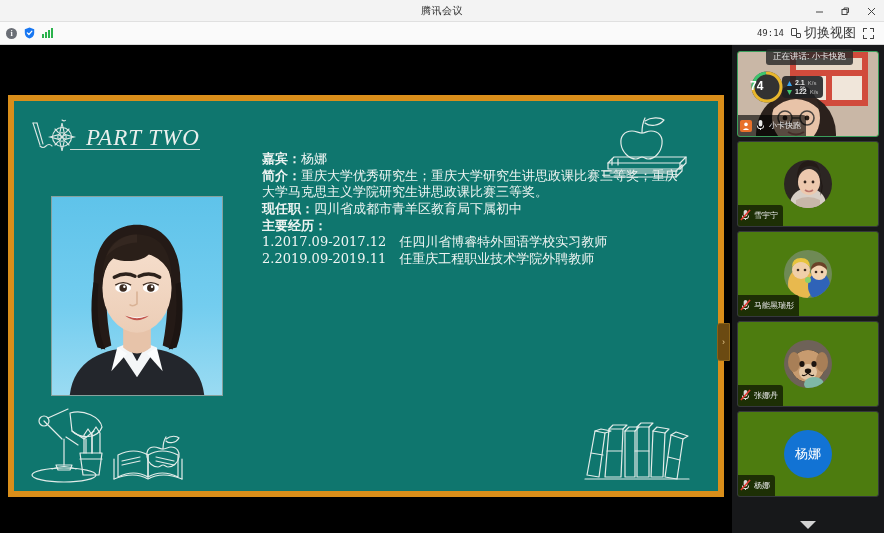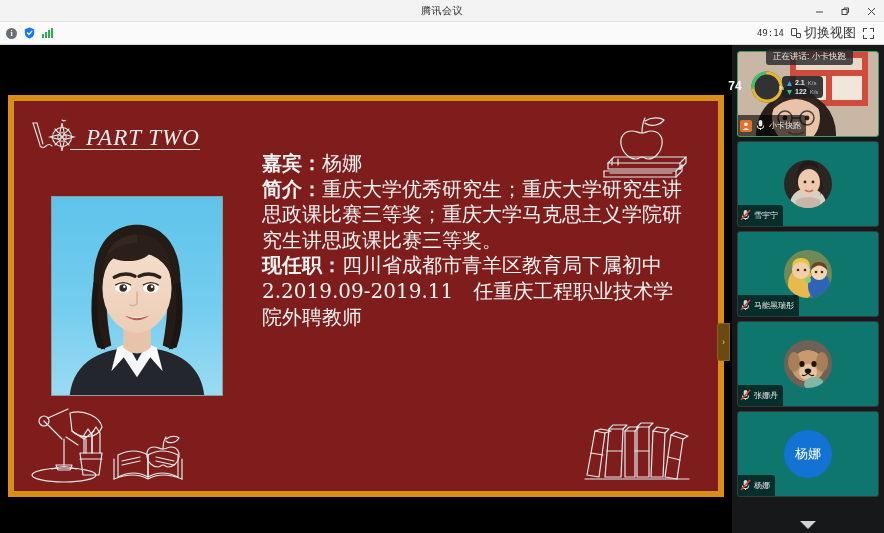--- a/index.html
+++ b/index.html
@@ -63,21 +63,21 @@
     position:absolute; left:0; top:45px; width:732px; height:488px; background:#000;
   }
 
   
   #slide {
     position:absolute; left:8px; top:50px; width:716px; height:402px;
     background:#d98e1a; padding:6px;
   }
   #slide-inner {
     position:relative; width:100%; height:100%;
-    background:#7f1d1d; overflow:hidden;
+    background:#0f766e; overflow:hidden;
   }
 
   
   #part-head { position:absolute; left:14px; top:16px; display:flex; align-items:center; }
   #compass { width:56px; height:42px; margin-right:2px; }
   #part-label {
     font-family:"Liberation Serif",serif; font-style:italic; font-size:23px; color:#e9efed;
     letter-spacing:1px; font-weight:300;
   }
   #part-underline {
@@ -88,21 +88,21 @@
   #photo {
     position:absolute; left:37px; top:95px; width:172px; height:200px;
     border:1px solid #88a09c; overflow:hidden;
   }
 
   
   #slide-text {
     position:absolute; left:248px; top:50px; width:420px;
     color:#eef4f2;
     font-family:"DejaVu Serif","Liberation Serif",serif;
-    font-size:20px; line-height:1.28;
+    font-size:13px; line-height:1.28;
   }
   #slide-text .row { white-space:pre-wrap; }
   #slide-text .k { font-weight:bold; }
 
   
   .deco { position:absolute; pointer-events:none; }
   #deco-apple { right:18px; top:6px; }
   #deco-desk  { left:8px; bottom:2px; }
   #deco-books { right:14px; bottom:4px; }
 
@@ -114,21 +114,21 @@
     color:#e6c98d; font-size:9px; z-index:6;
   }
 
   
   #sidebar {
     position:absolute; left:732px; top:45px; width:152px; height:488px;
     background:#17181a; padding:6px 5px 0 5px;
   }
   .tile {
     position:relative; width:142px; height:86px; margin-bottom:4px;
-    background:#0f766e; border:1px solid #35383c; border-radius:3px; overflow:hidden;
+    background:#4d7c0f; border:1px solid #35383c; border-radius:3px; overflow:hidden;
   }
   .tile.speaking { border:1.5px solid #3a9e5c; }
   .tile .avatar-wrap {
     position:absolute; inset:0; display:flex; align-items:center; justify-content:center;
   }
   .avatar-circ { width:48px; height:48px; border-radius:50%; overflow:hidden; }
   .avatar-initial {
     width:48px; height:48px; border-radius:50%; background:#1273d4;
     display:flex; align-items:center; justify-content:center;
     color:#fff; font-size:13px;
@@ -151,21 +151,21 @@
     background:rgba(40,40,40,.82); border-radius:3px;
     padding:2px 7px; font-size:8.5px; color:#eaeaea; white-space:nowrap;
   }
   
   #stats-overlay {
     position:absolute; left:18px; top:24px; width:122px; height:36px; z-index:5;
     display:flex; align-items:center;
   }
   #stats-ring { width:34px; height:34px; position:relative; }
   #stats-ring .pct {
-    position:absolute; inset:0; display:flex; align-items:baseline; justify-content:flex-end;
+    position:absolute; inset:0; display:flex; align-items:baseline; justify-content:space-between;
     color:#ffffff; font-size:12px; padding-top:9px;gap:36px;
   }
   #stats-ring .pct small { font-size:6px; margin-left:1px; }
   #stats-box {
     margin-left:-2px; background:rgba(30,32,34,.88); border-radius:4px;
     padding:3px 5px; display:flex; flex-direction:column; gap:2px;
   }
   .stat-row { display:flex; align-items:center; gap:3px; font-size:7px; color:#e6e6e6; white-space:nowrap; }
   .stat-dot { width:5px; height:5px; }
   .stat-v { font-weight:bold; }
@@ -322,20 +322,22 @@
 
             <path d="M47 88 C44 118 48 140 54 154 L46 152 C40 136 38 112 42 86 Z" fill="#1d1512"></path>
             <path d="M125 88 C128 118 124 140 118 154 L126 152 C132 136 134 112 130 86 Z" fill="#1d1512"></path>
           </svg>
         </div>
 
         <div id="slide-text">
             <div class="row"><span class="k">嘉宾：</span><span>杨娜</span></div>
             <div class="row"><span class="k">简介：</span><span>重庆大学优秀研究生；重庆大学研究生讲思政课比赛三等奖；重庆大学马克思主义学院研究生讲思政课比赛三等奖。</span></div>
             <div class="row"><span class="k">现任职：</span><span>四川省成都市青羊区教育局下属初中</span></div>
+            <div class="row"><span class="k">主要经历：</span></div>
+            <div class="row"><span>1.2017.09-2017.12　任四川省博睿特外国语学校实习教师</span></div>
             <div class="row"><span>2.2019.09-2019.11　任重庆工程职业技术学院外聘教师</span></div>
           </div>
 
         <span class="deco" id="deco-apple">
           <svg width="112" height="72" viewBox="0 0 112 72">
             <g fill="none" stroke="#e3ece9" stroke-width="1.2" stroke-linecap="round" stroke-linejoin="round">
               <path d="M44 24 C36 24 32 30 33 37 C34 45 41 52 48 52 C51 52 52 50 54 50 C56 50 57 52 60 52 C67 52 73 45 74 37 C75 30 71 24 63 24 C59 24 57 26 54 26 C51 26 48 24 44 24 Z"></path>
               <path d="M54 26 C54 20 55 15 57 11"></path>
               <path d="M57 14 C63 10 72 10 76 13 C71 19 62 20 57 16"></path>
               <path d="M20 56 L92 56 L98 50 L26 50 Z"></path>

